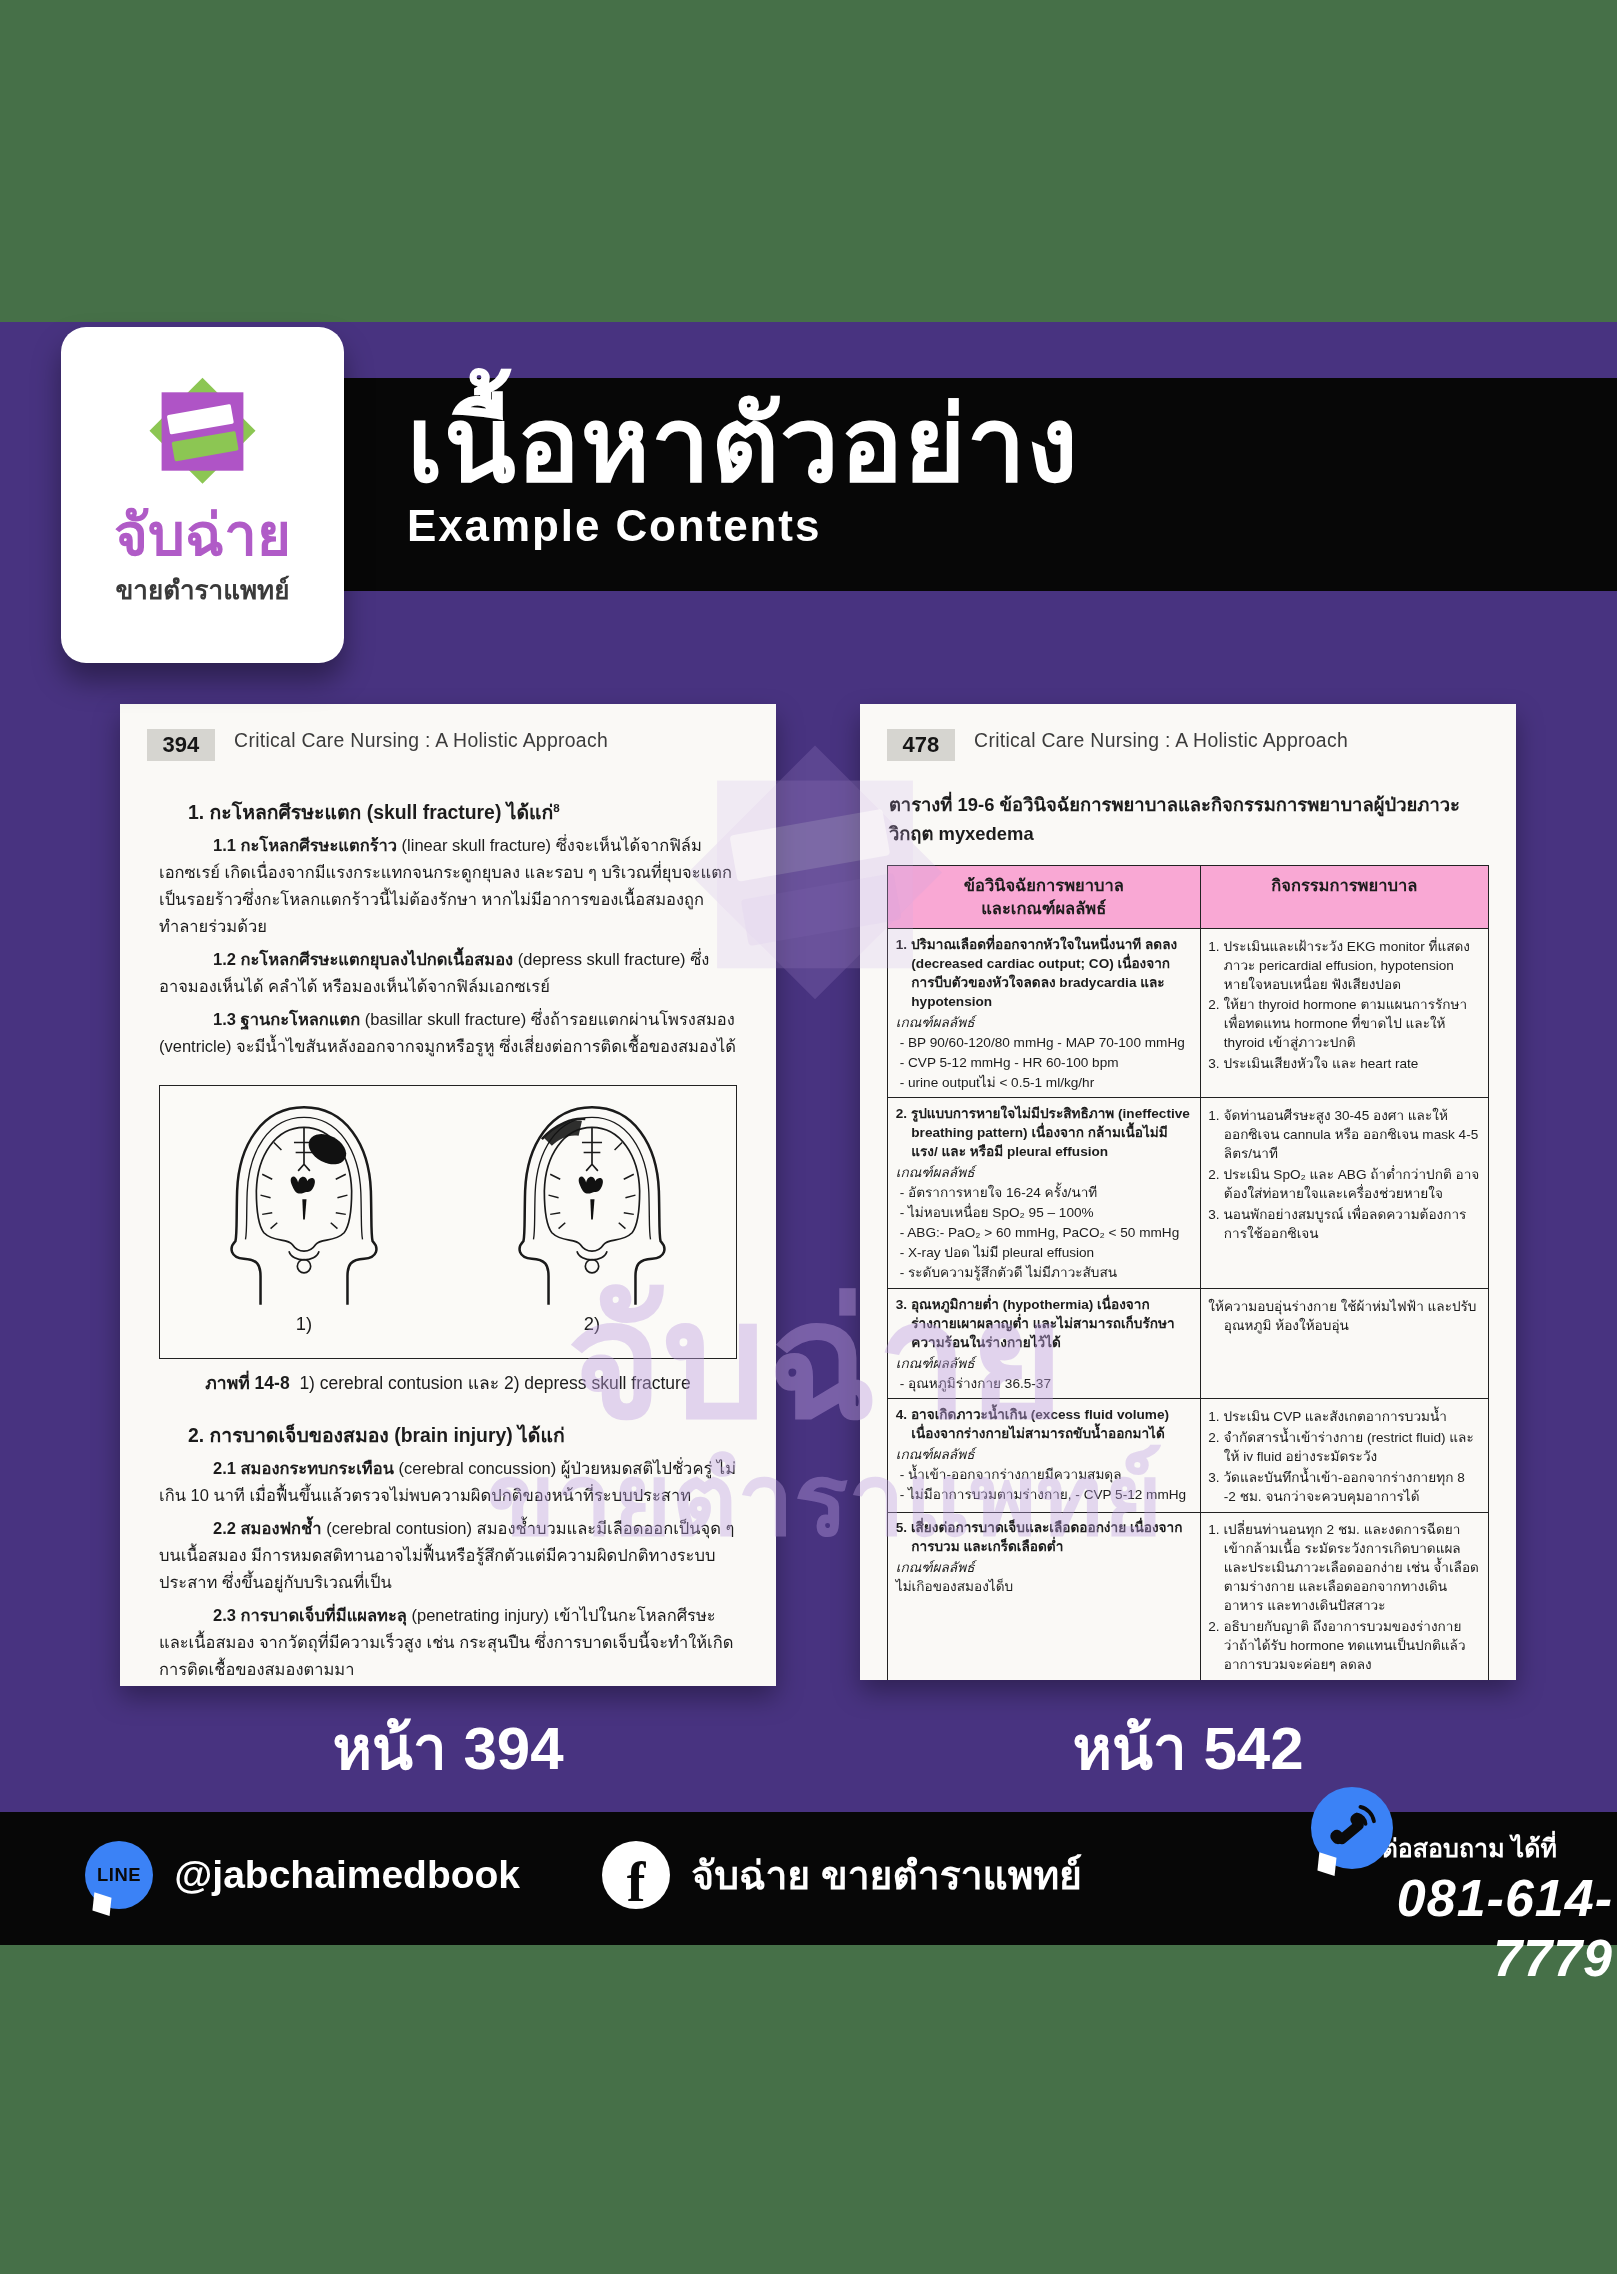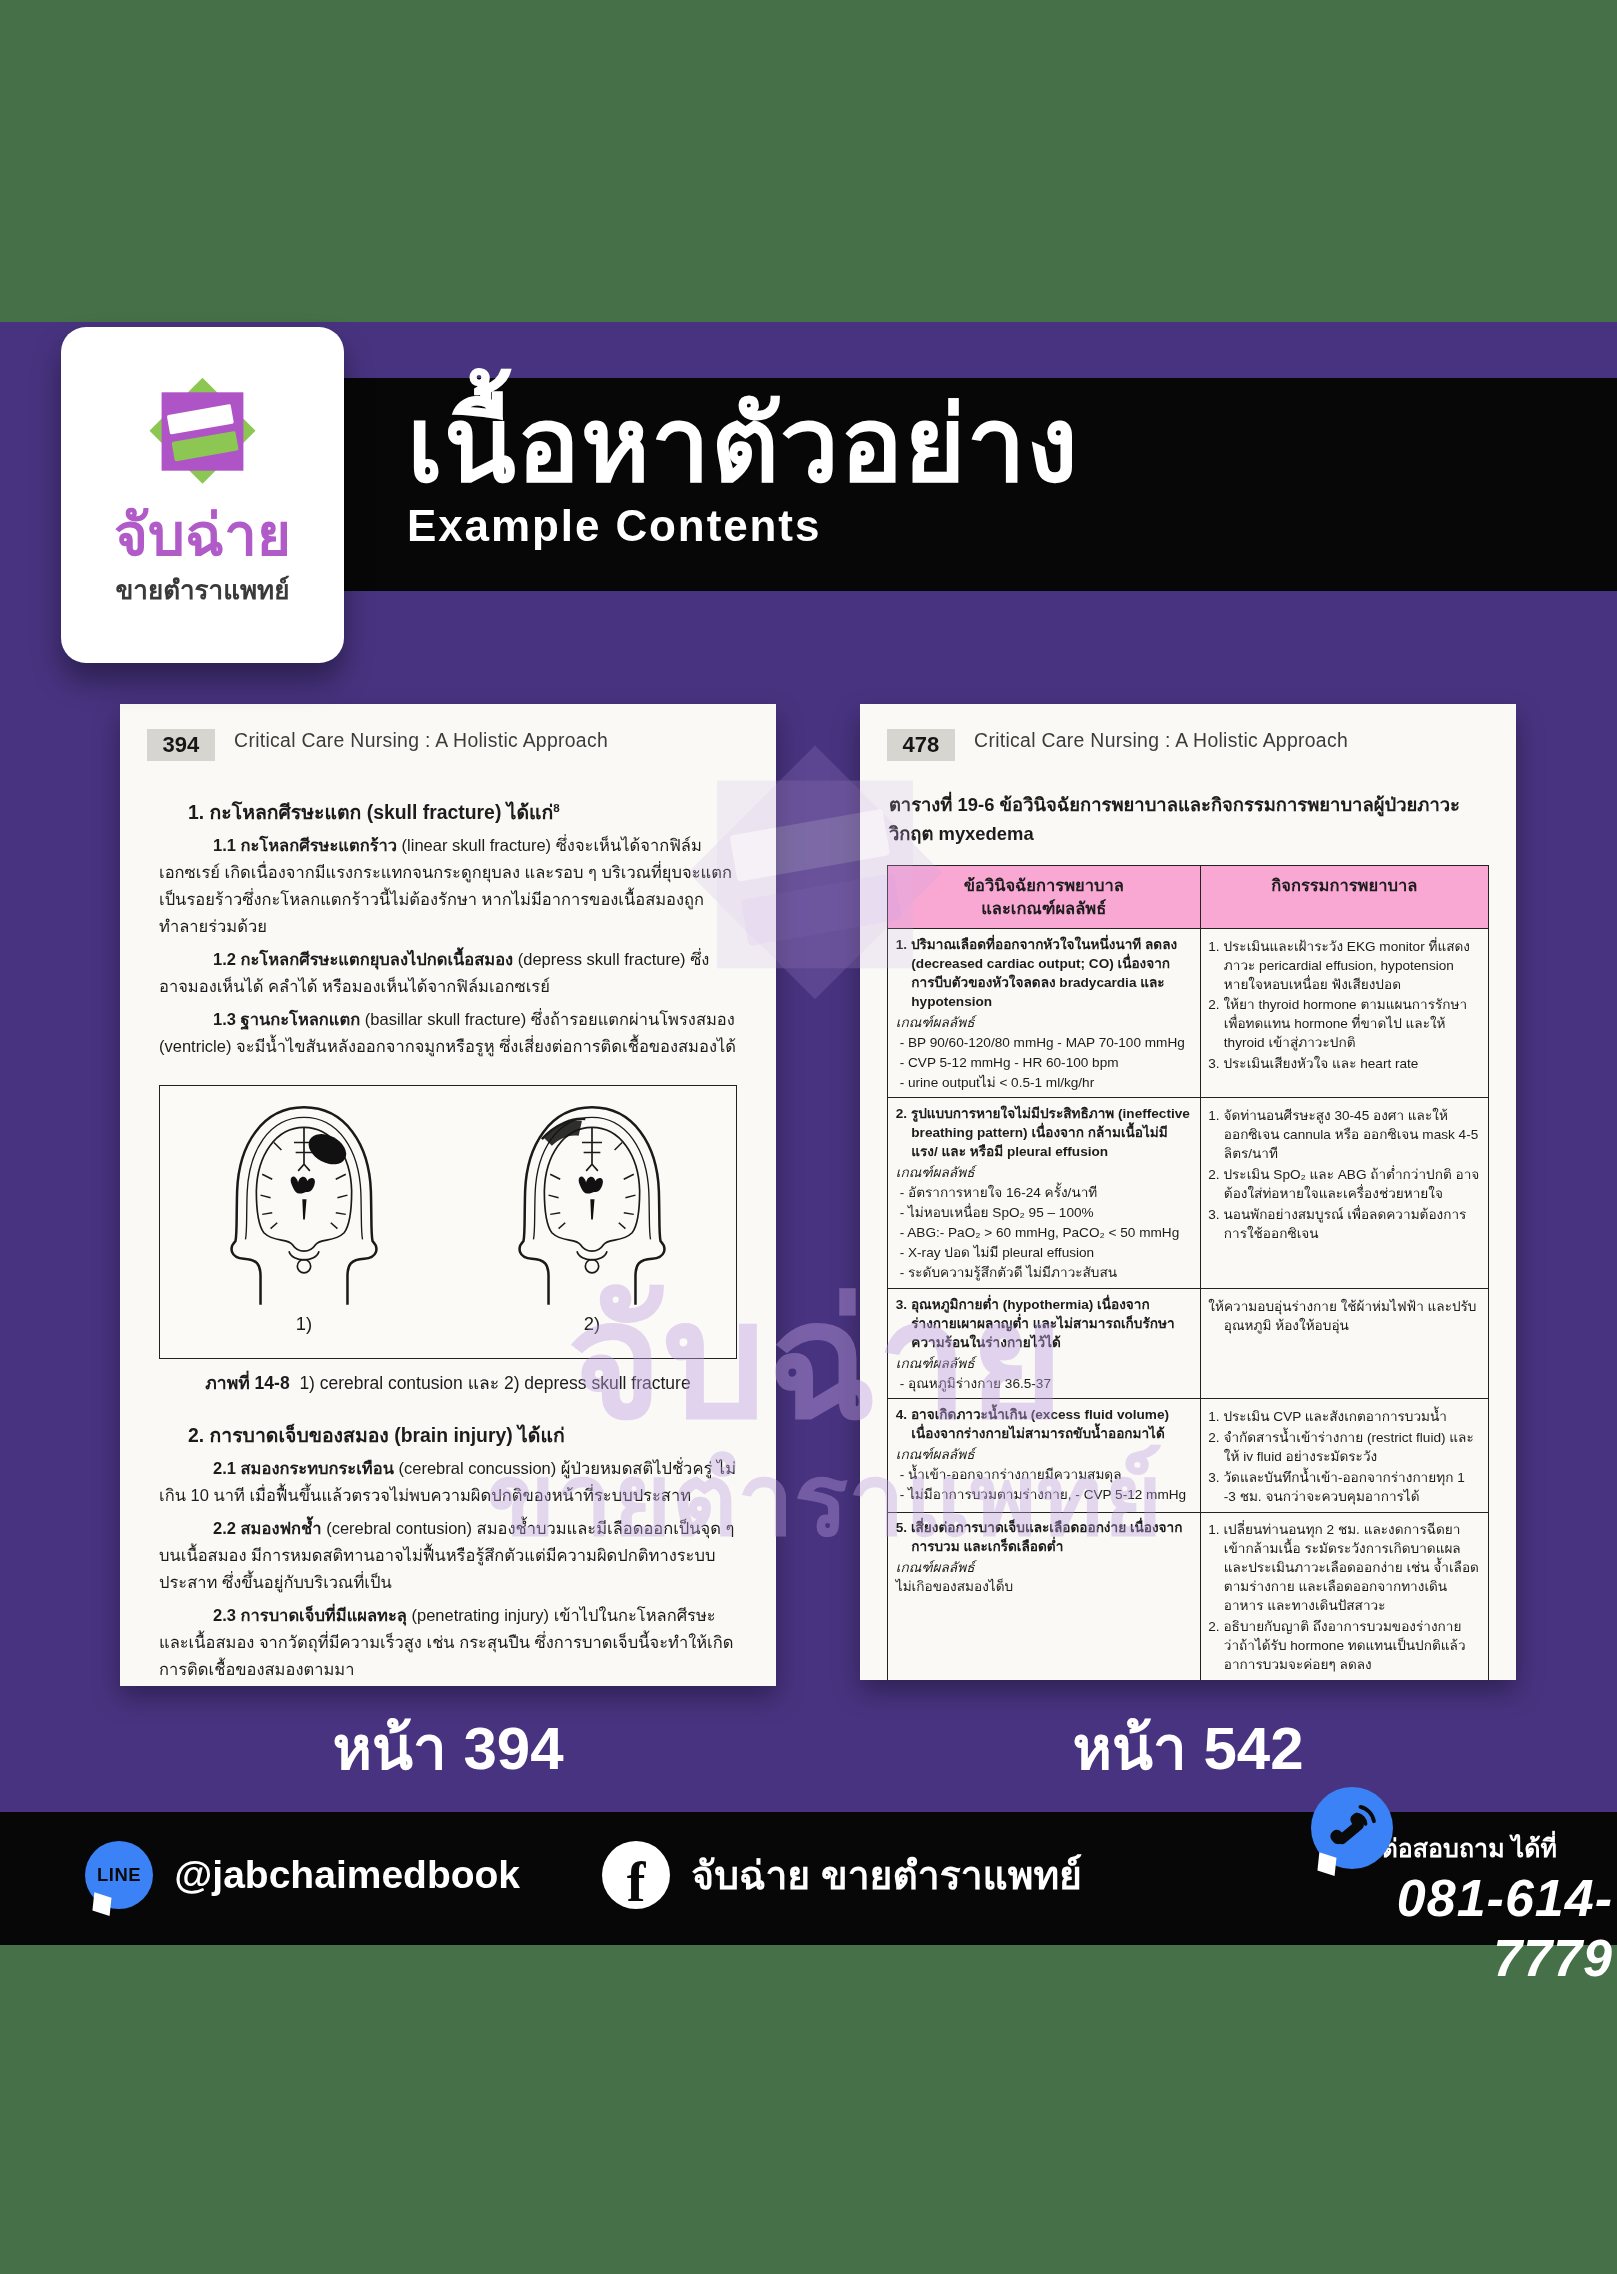--- a/index.html
+++ b/index.html
@@ -269,21 +269,21 @@
         <tr>
           <td>
             <div class="lead">4. อาจเกิดภาวะน้ำเกิน (excess fluid volume) เนื่องจากร่างกายไม่สามารถขับน้ำออกมาได้</div>
             <div class="crit">เกณฑ์ผลลัพธ์</div>
             <div class="li">- น้ำเข้า-ออกจากร่างกายมีความสมดุล</div>
             <div class="li">- ไม่มีอาการบวมตามร่างกาย, - CVP 5-12 mmHg</div>
           </td>
           <td>
             <div class="lin">1. ประเมิน CVP และสังเกตอาการบวมน้ำ</div>
             <div class="lin">2. จำกัดสารน้ำเข้าร่างกาย (restrict fluid) และให้ iv fluid อย่างระมัดระวัง</div>
-            <div class="lin">3. วัดและบันทึกน้ำเข้า-ออกจากร่างกายทุก 1 -3 ชม. จนกว่าจะควบคุมอาการได้</div>
+            <div class="lin">3. วัดและบันทึกน้ำเข้า-ออกจากร่างกายทุก 8 -2 ชม. จนกว่าจะควบคุมอาการได้</div>
           </td>
         </tr>
 
         <tr>
           <td>
             <div class="lead">5. เสี่ยงต่อการบาดเจ็บและเลือดออกง่าย เนื่องจากการบวม และเกร็ดเลือดต่ำ</div>
             <div class="crit">เกณฑ์ผลลัพธ์</div>
             <div>ไม่เกิอของสมองได็บ</div>
           </td>
           <td>

